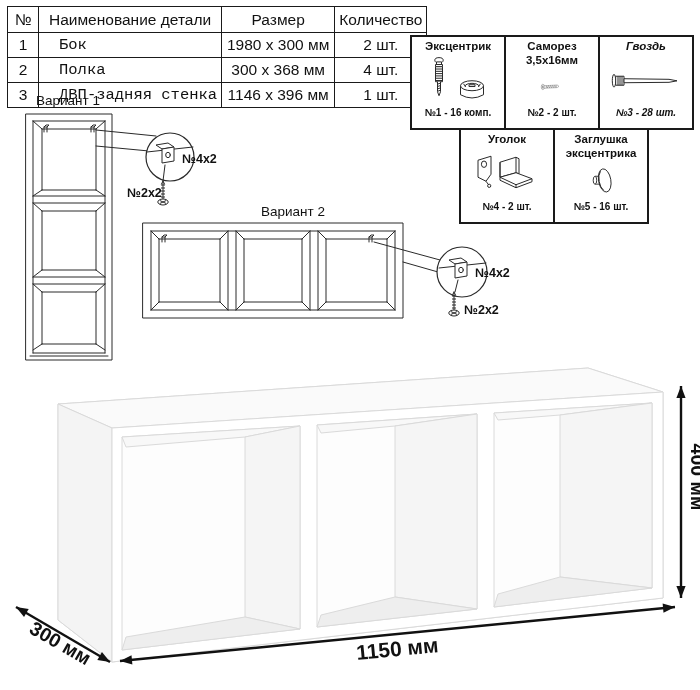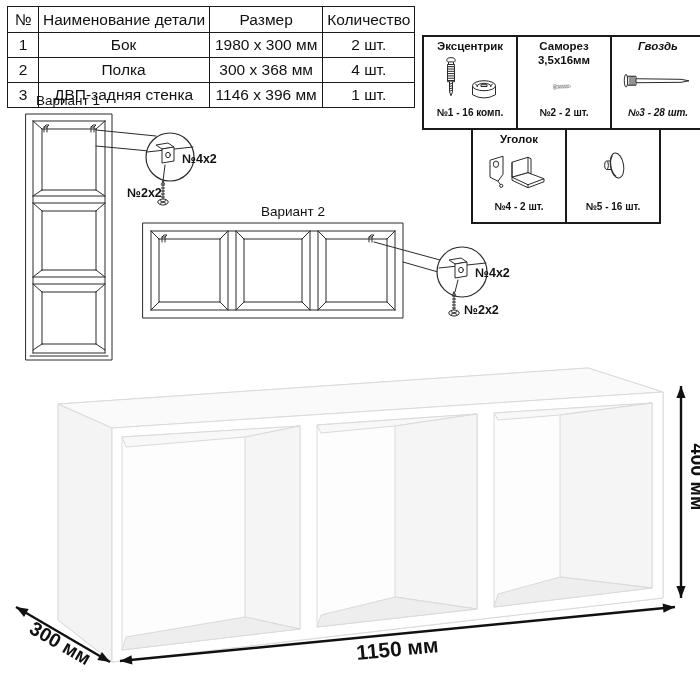--- a/index.html
+++ b/index.html
@@ -7,27 +7,26 @@
     position:relative;width:700px;height:690px;background:#fff;overflow:hidden;
     font-family:"Liberation Sans",sans-serif;color:#111;
   }
   
   .parts-table{position:absolute;left:7px;top:6px;border-collapse:collapse;table-layout:fixed;}
   .parts-table th,.parts-table td{
     border:1.5px solid #1a1a1a;font-size:15.5px;font-weight:normal;
     text-align:center;padding:0 4px;height:24px;white-space:nowrap;overflow:hidden;
   }
   .parts-table thead th{height:25px;}
-  .parts-table td.name{text-align:center;padding-left:3px;}
+  .parts-table td.name{text-align:left;padding-left:20px;font-family:Liberation Mono, monospace;}
   
   .hw-cell{
     position:absolute;box-sizing:border-box;border:2px solid #1a1a1a;background:#fff;
     display:flex;flex-direction:column;align-items:center;justify-content:space-between;
     text-align:center;
-    margin-left:12px;
   }
   .hw-title{font-weight:bold;font-size:11.5px;line-height:1.18;padding-top:3px;white-space:pre-line;}
   .hw-count{font-weight:bold;font-size:10px;padding-bottom:10px;white-space:nowrap;}
   .hw-icon{flex:1 1 auto;}
   
   .variant-title{position:absolute;font-weight:normal;font-size:13.5px;white-space:nowrap;}
   
   .art{position:absolute;left:0;top:0;}
   .ln{stroke:#2a2a2a;stroke-width:1;fill:none;stroke-linecap:round;stroke-linejoin:round;}
   .lnw{stroke:#2a2a2a;stroke-width:1;fill:#fff;stroke-linejoin:round;}
@@ -139,20 +138,22 @@
         <path d="M52,5 V20.5 M36,10 V25" fill="none"></path>
         <path d="M36,25 L52,20.5 L68,26.5 L52,32.5 Z"></path>
         <path d="M68,26.5 V29.5 L52,35.5 L36,28 V25" fill="none"></path>
         <path d="M52,32.5 V35.5" fill="none"></path>
       </g>
     </svg>
     <div class="hw-count">№4 - 2 шт.</div>
   </div>
 
   <div class="hw-cell" style="left:553px;top:128px;width:96px;height:96px;">
+    <div class="hw-title">Заглушка
+эксцентрика</div>
     <svg class="hw-icon" width="86" height="42" viewBox="0 0 86 44">
       <g class="lnw">
         <path d="M36.5,17.5 h6 v8.5 h-6 z"></path>
         <ellipse cx="36.5" cy="21.8" rx="1.9" ry="4.2"></ellipse>
         <g transform="rotate(-10 47 22)">
           <ellipse cx="47" cy="22" rx="6.6" ry="12.6"></ellipse>
           <path d="M44.2,11.5 a6.4,12 0 0 0 0,21" fill="none"></path>
         </g>
       </g>
     </svg>

